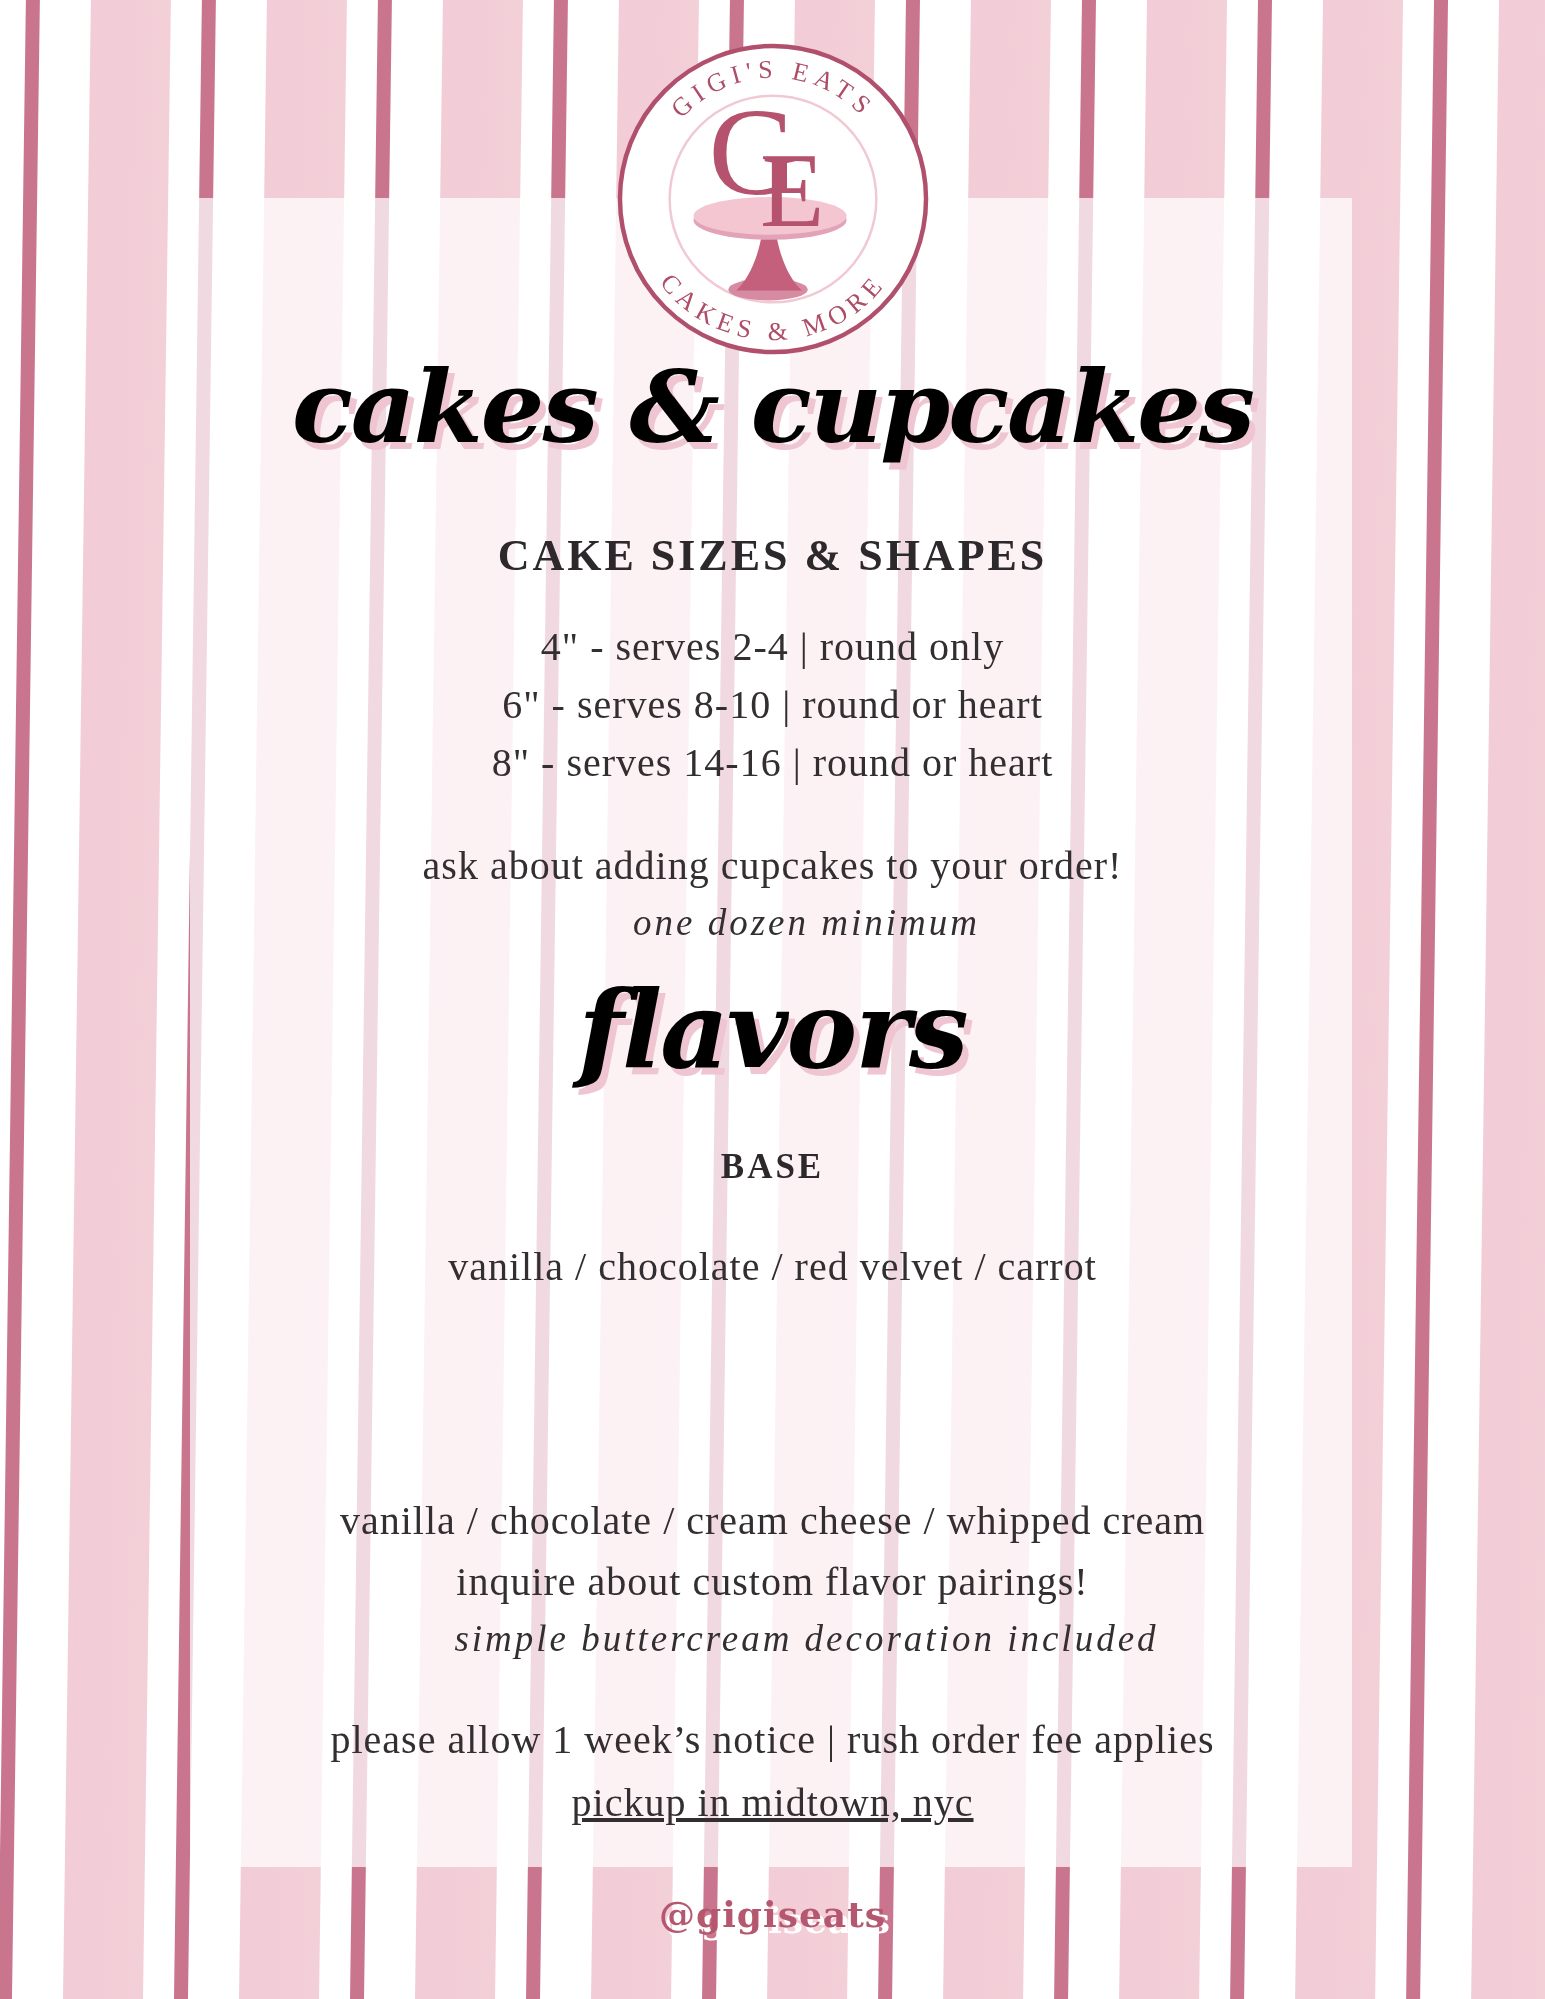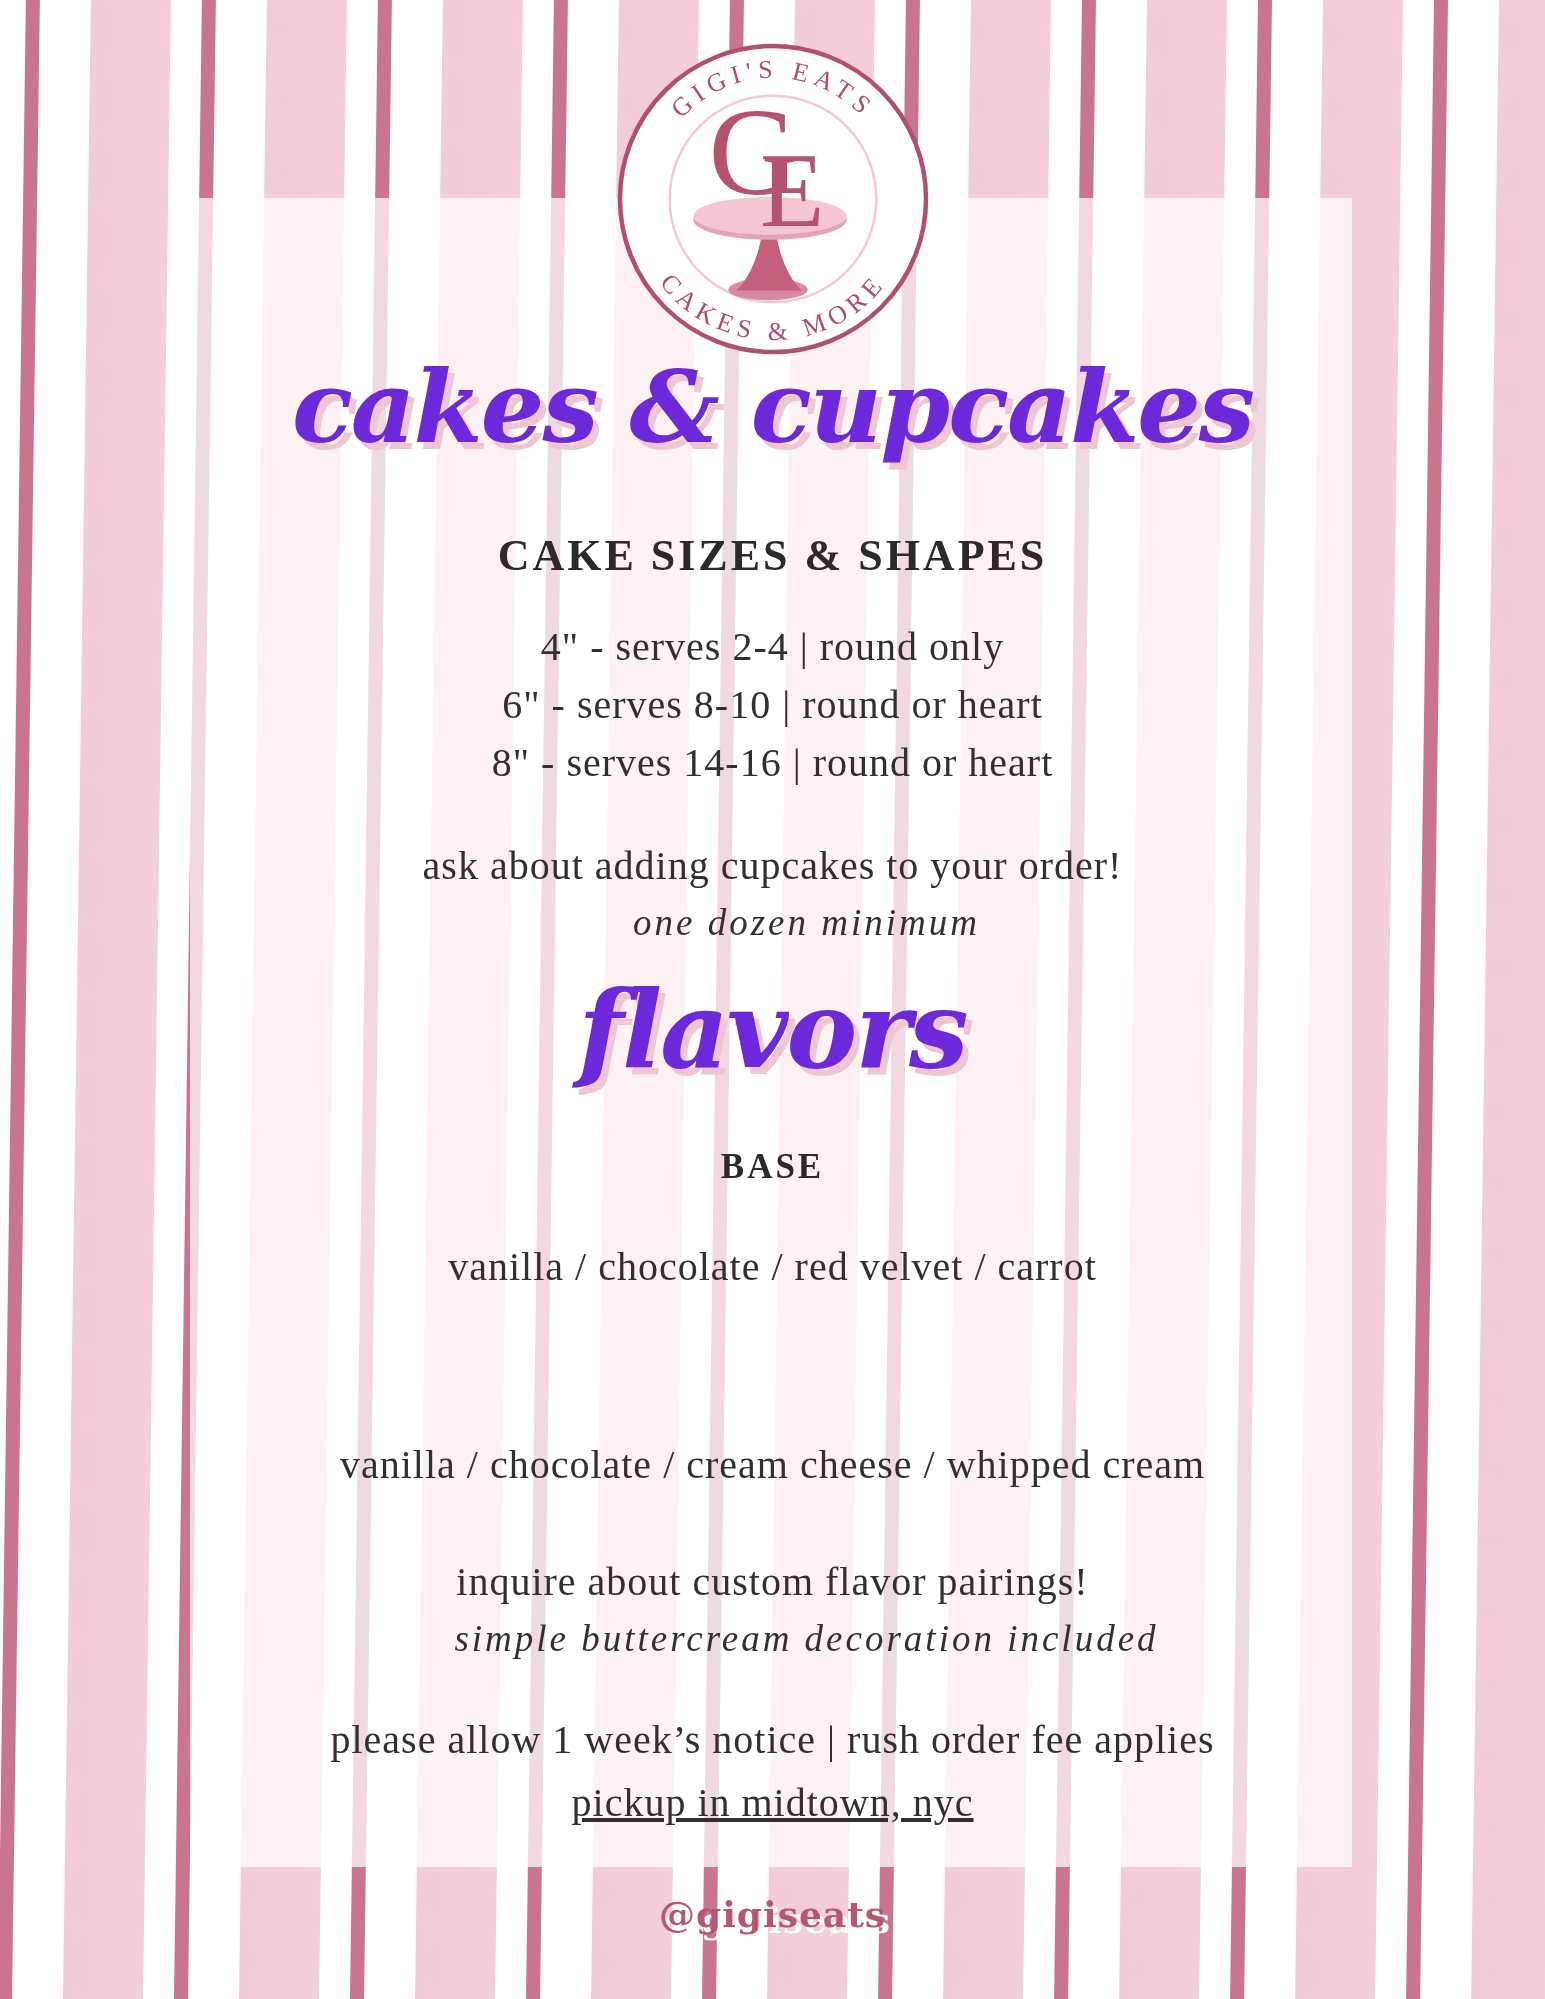--- a/index.html
+++ b/index.html
@@ -28,42 +28,42 @@
     background:rgba(255,255,255,0.73);
   }
   .content{position:absolute; inset:0;}
   .block{position:absolute; left:0; width:100%; text-align:center;}
 
   .logo-wrap{position:absolute; left:50%; top:42px; transform:translateX(-50%);}
 
   .script-title{
     font-family:"DejaVu Serif","Liberation Serif",serif;
     font-style:italic; font-weight:700;
-    color:#6d28d9;
+    color:#000000;
     text-shadow:6px 7px 0 #eec5d0;
     letter-spacing:-2px;
   }
   .title-cakes{top:352px; font-size:100px; line-height:1.1;}
   .title-flavors{top:972px; font-size:106px; line-height:1.1;}
 
   .serif-heading{
     font-weight:700; color:#2c282b;
     font-size:44px; letter-spacing:3px; line-height:1.2;
   }
   .h-sizes{top:530px;}
   .h-base{top:1146px; font-size:35px;}
   .h-frosting{top:1341px; font-size:42px;}
 
   .body-text{ color:#332e31; font-size:40px; letter-spacing:1px; line-height:1.2;}
   .sizes-list{top:618px; line-height:58px;}
   .note1{top:842px;}
   .note-italic{font-style:italic; font-size:37px; letter-spacing:3px; color:#332e31; line-height:1.2;margin-left:34px;}
   .note1sub{top:901px;}
   .base-opts{top:1243px;}
-  .frost-opts{top:1441px;}
+  .frost-opts{top:1497px;}
   .note2{top:1558px;}
   .note2sub{top:1617px;}
   .footer1{top:1716px;}
   .footer2{top:1779px;text-decoration:underline;}
 
   .handle{
     top:1893px;
     font-family:"DejaVu Serif","Liberation Serif",serif;
     font-weight:700; font-size:36px; letter-spacing:1px;
     color:#b4576f;

